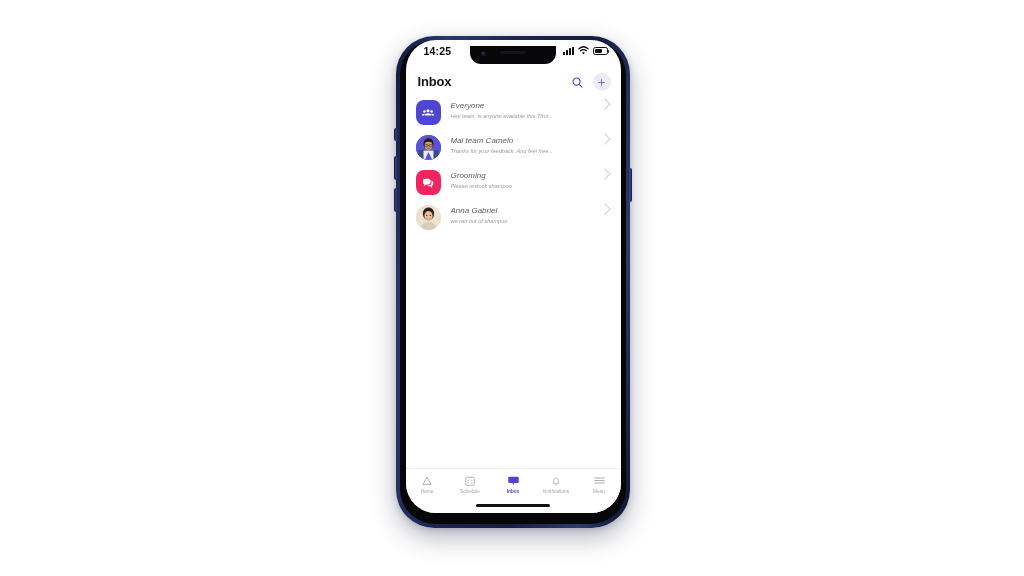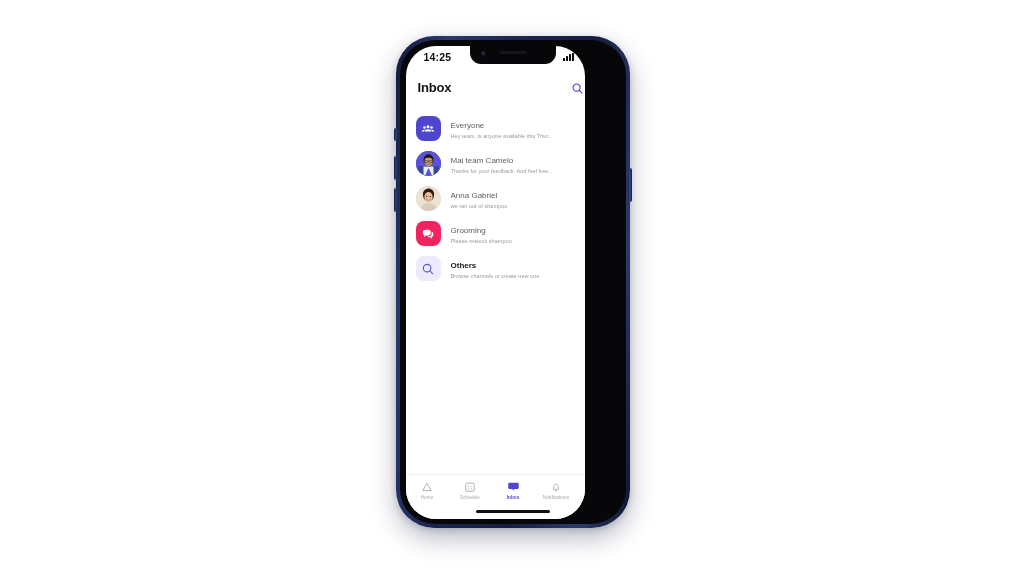--- a/index.html
+++ b/index.html
@@ -39,22 +39,22 @@
     width: 226px;
     height: 484px;
     border-radius: 35px;
     background: #07070a;
   }
 
   
   #phone-screen {
     position: absolute;
     left: 405.5px;
-    top: 46px;
-    width: 179px;
+    top: 40px;
+    width: 215px;
     height: 473px;
     border-radius: 30px;
     background: #ffffff;
     overflow: hidden;
   }
 
   
   .side-btn {
     position: absolute;
     background: linear-gradient(90deg, #0f1534, #32437c 45%, #1a2350);
@@ -206,24 +206,25 @@
   #conversation-list {
     position: absolute;
     left: 0;
     top: 60px;
     width: 215px;
     z-index: 2;
   }
   .conv-row {
     position: relative;
     display: flex;
-    align-items: flex-end;
+    align-items: flex-start;
     height: 35px;
     padding: 0 10px 0 10px;
     box-sizing: border-box;
+    font-style: italic;
   }
   .conv-avatar {
     width: 25px;
     height: 25px;
     flex: 0 0 25px;
     border-radius: 8px;
     position: relative;
     overflow: hidden;
     display: flex;
     align-items: center;
@@ -411,67 +412,54 @@
           </svg>
         </div>
         <div class="conv-text">
           <div class="conv-title">Mai team Camelo</div>
           <div class="conv-sub">Thanks for your feedback. And feel free...</div>
         </div>
         <div class="conv-chevron"></div>
       </div>
 
       <div class="conv-row">
+        <div class="conv-avatar tile-chat">
+          <svg width="14" height="14" viewBox="0 0 24 24" fill="#ffffff">
+            <path d="M3.2 8.4c0-2.3 1.9-3.6 4.6-3.6h4.2c2.7 0 4.6 1.3 4.6 3.6v2.5c0 2.3-1.9 3.6-4.6 3.6H8.6l-3.5 2.6.5-2.9c-1.5-.6-2.4-1.8-2.4-3.3z"></path>
+            <path d="M18.2 8.1c1.8.5 2.9 1.8 2.9 3.6v2.2c0 1.5-.9 2.7-2.4 3.3l.5 2.9-3.5-2.6h-2.1c-1.6 0-2.9-.5-3.7-1.3h2.5c3.3 0 5.8-1.8 5.8-4.8z"></path>
+          </svg>
+        </div>
+        <div class="conv-text">
+          <div class="conv-title">Grooming</div>
+          <div class="conv-sub">Please restock shampoo</div>
+        </div>
+        <div class="conv-chevron"></div>
+      </div>
+
+      <div class="conv-row">
         <div class="conv-avatar round photo-avatar">
           <svg viewBox="0 0 40 40" preserveAspectRatio="xMidYMid slice">
             <rect width="40" height="40" fill="#ece2d2"></rect>
             <ellipse cx="20" cy="38" rx="13" ry="11" fill="#d8cdbb"></ellipse>
             <path d="M11 13.5c0-6 4.2-9.5 9-9.5s9 3.5 9 9.5c0 6-3.8 11-9 11s-9-5-9-11z" fill="#3a2319"></path>
             <ellipse cx="20" cy="17.5" rx="6.6" ry="7.8" fill="#e8bd9c"></ellipse>
             <path d="M11.4 13c1.2-5 4.6-7.4 8.6-7.4s7.4 2.4 8.6 7.4c-1.2-2.6-4.3-3.6-8.6-3.6s-7.4 1-8.6 3.6z" fill="#2e1a12"></path>
             <ellipse cx="17.2" cy="16.6" rx="0.95" ry="1.05" fill="#2b1d16"></ellipse>
             <ellipse cx="22.8" cy="16.6" rx="0.95" ry="1.05" fill="#2b1d16"></ellipse>
             <path d="M16.6 21.4c1.9 2.1 5 2.1 6.9 0 -1 2.4-5.9 2.4-6.9 0z" fill="#ffffff"></path>
             <path d="M16.3 21.1c2.1 2.6 5.3 2.6 7.4 0" stroke="#a3634c" stroke-width="0.8" fill="none" stroke-linecap="round"></path>
           </svg>
         </div>
         <div class="conv-text">
           <div class="conv-title">Anna Gabriel</div>
           <div class="conv-sub">we ran out of shampoo</div>
         </div>
         <div class="conv-chevron"></div>
       </div>
 
-      <div class="conv-row">
-        <div class="conv-avatar tile-chat">
-          <svg width="14" height="14" viewBox="0 0 24 24" fill="#ffffff">
-            <path d="M3.2 8.4c0-2.3 1.9-3.6 4.6-3.6h4.2c2.7 0 4.6 1.3 4.6 3.6v2.5c0 2.3-1.9 3.6-4.6 3.6H8.6l-3.5 2.6.5-2.9c-1.5-.6-2.4-1.8-2.4-3.3z"></path>
-            <path d="M18.2 8.1c1.8.5 2.9 1.8 2.9 3.6v2.2c0 1.5-.9 2.7-2.4 3.3l.5 2.9-3.5-2.6h-2.1c-1.6 0-2.9-.5-3.7-1.3h2.5c3.3 0 5.8-1.8 5.8-4.8z"></path>
-          </svg>
-        </div>
-        <div class="conv-text">
-          <div class="conv-title">Grooming</div>
-          <div class="conv-sub">Please restock shampoo</div>
-        </div>
-        <div class="conv-chevron"></div>
-      </div>
-
-      <div class="conv-row">
-        <div class="conv-avatar tile-search">
-          <svg width="14" height="14" viewBox="0 0 24 24" fill="none">
-            <circle cx="10.5" cy="10.5" r="6.4" stroke="#5d55d6" stroke-width="1.9"></circle>
-            <line x1="15.2" y1="15.2" x2="20.2" y2="20.2" stroke="#5d55d6" stroke-width="1.9" stroke-linecap="round"></line>
-          </svg>
-        </div>
-        <div class="conv-text">
-          <div class="conv-title strong">Others</div>
-          <div class="conv-sub">Browse channels or create new one</div>
-        </div>
-        <div class="conv-chevron"></div>
-      </div>
 
     </div>
 
     <div id="bottom-nav">
       <div id="nav-items">
 
         <div class="nav-item">
           <span class="nav-icon">
             <svg width="12" height="12" viewBox="0 0 24 24" fill="none">
               <path d="M12 4.4 L20.4 19.2 H3.6 Z" stroke="#a4a4ad" stroke-width="1.7" stroke-linejoin="round"></path>

